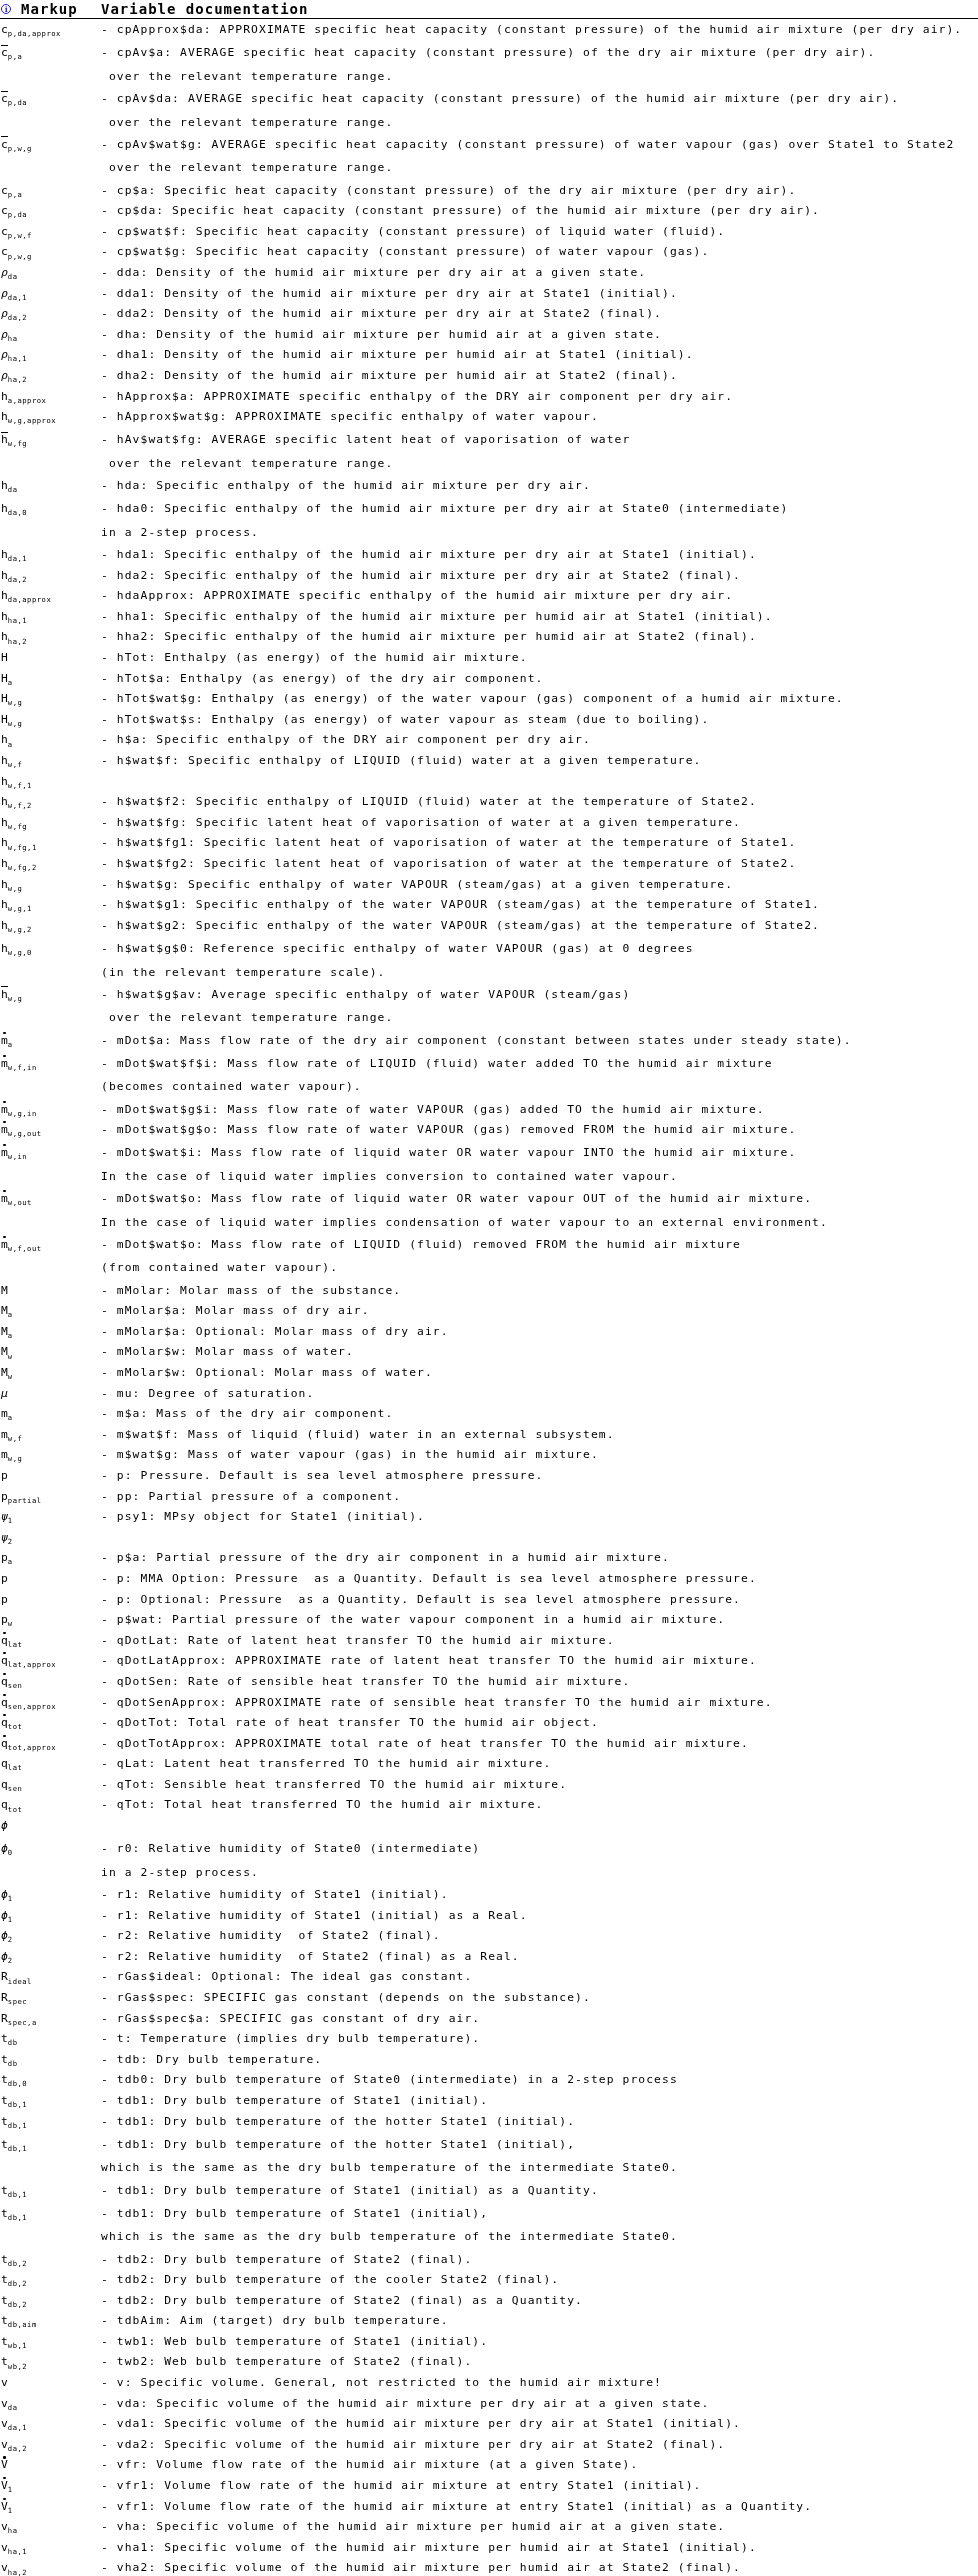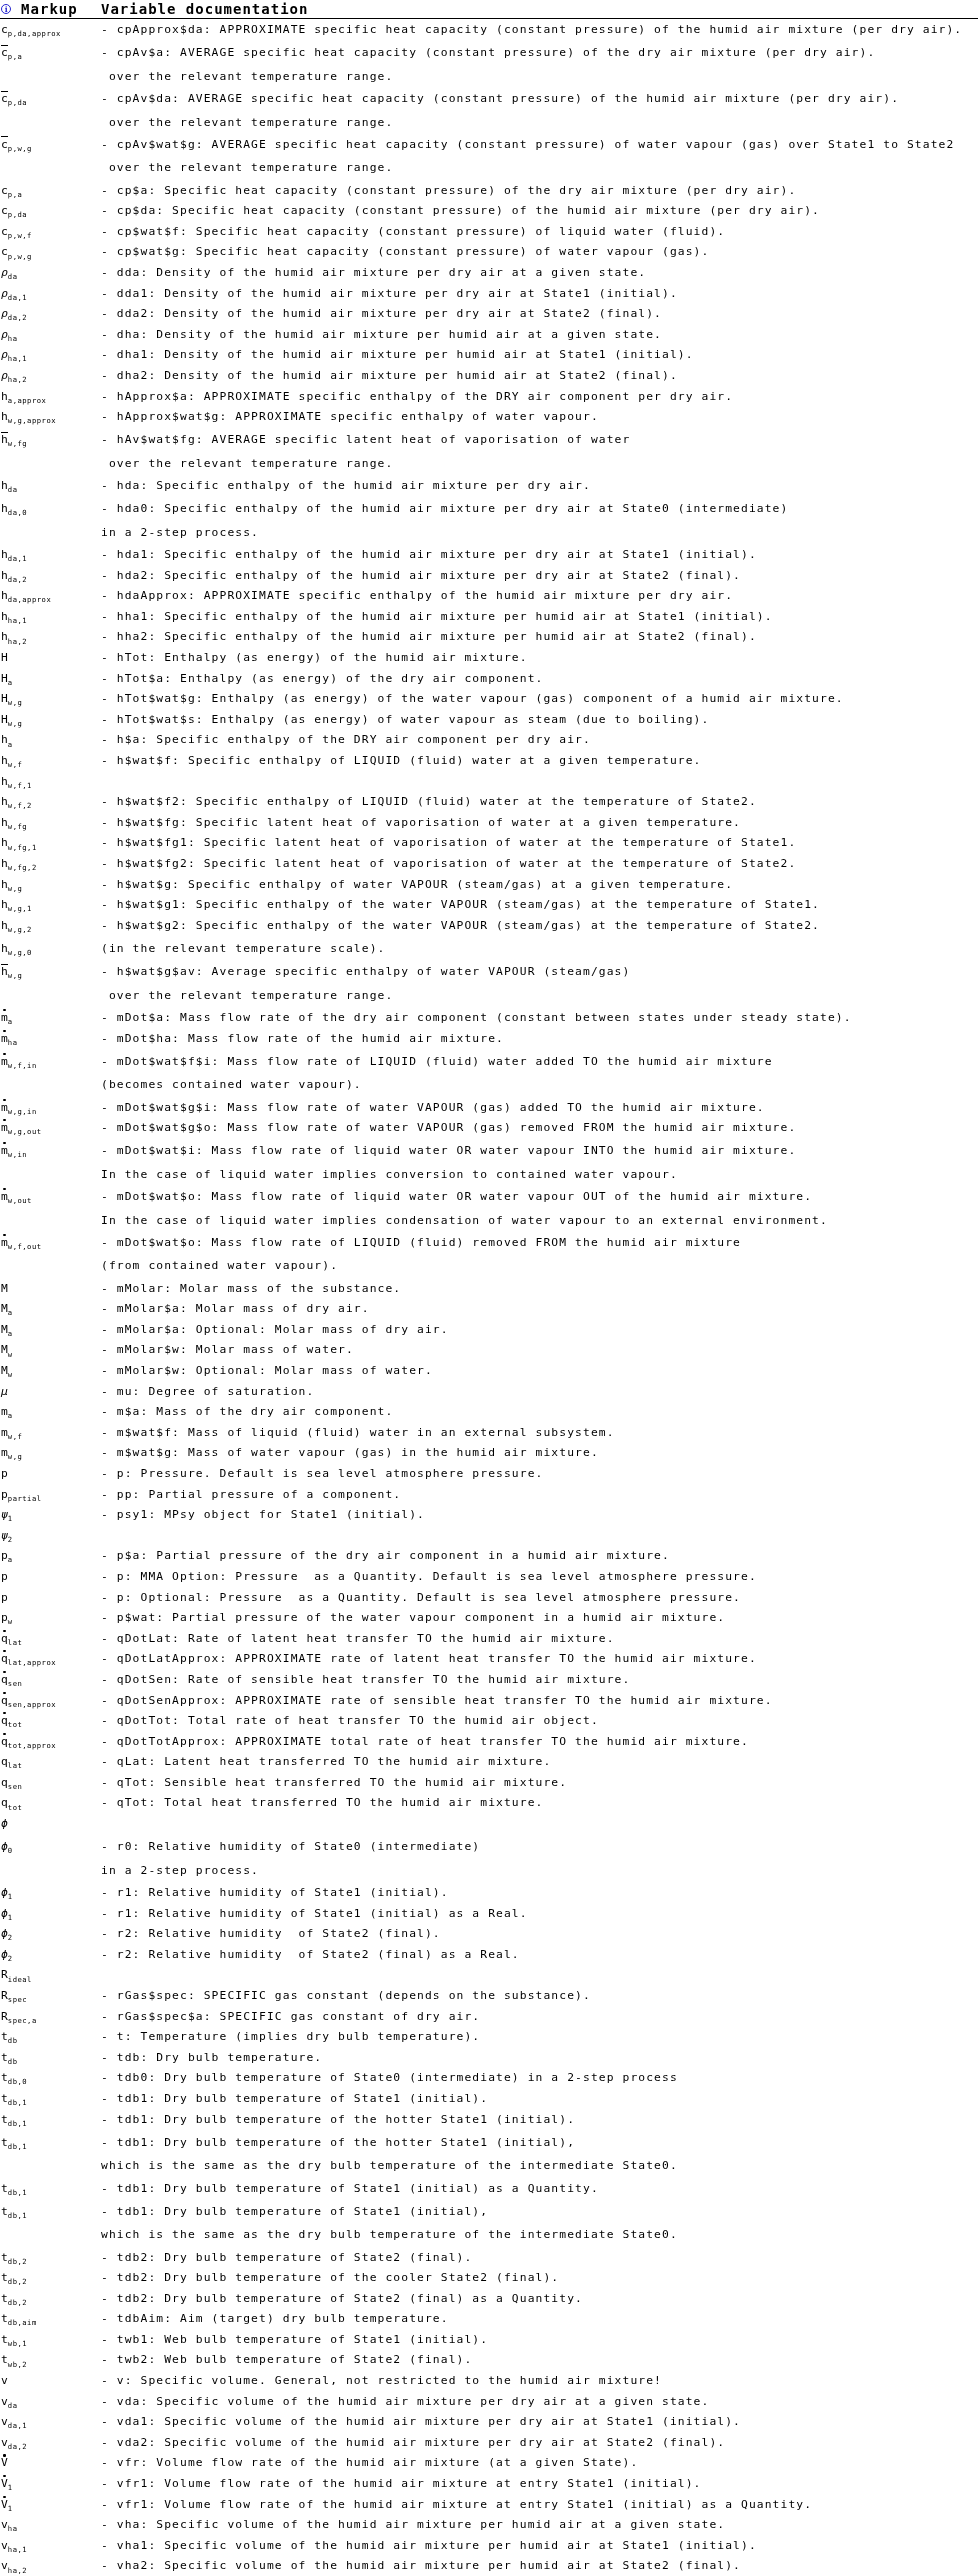--- a/index.html
+++ b/index.html
@@ -317,45 +317,40 @@
     <div class="row">
       <div class="mk"><span class="mk-base-wrap"><span class="mk-base">h</span></span><span class="mk-sub">w,g,2</span></div>
       <div class="doc">
           <div class="line">- h$wat$g2: Specific enthalpy of the water VAPOUR (steam/gas) at the temperature of State2.</div>
         </div>
     </div>
 
     <div class="row multi">
       <div class="mk"><span class="mk-base-wrap"><span class="mk-base">h</span></span><span class="mk-sub">w,g,0</span></div>
       <div class="doc">
+          <div class="line">- h$wat$g$0: Reference specific enthalpy of water VAPOUR (gas) at 0 degrees</div>
           <div class="line">(in the relevant temperature scale).</div>
         </div>
     </div>
 
     <div class="row multi">
       <div class="mk"><span class="mk-base-wrap acc-bar"><span class="mk-acc"></span><span class="mk-base">h</span></span><span class="mk-sub">w,g</span></div>
       <div class="doc">
           <div class="line">- h$wat$g$av: Average specific enthalpy of water VAPOUR (steam/gas)</div>
           <div class="line"> over the relevant temperature range.</div>
         </div>
     </div>
 
     <div class="row">
       <div class="mk"><span class="mk-base-wrap acc-dot"><span class="mk-acc"></span><span class="mk-base">m</span></span><span class="mk-sub">a</span></div>
       <div class="doc">
           <div class="line">- mDot$a: Mass flow rate of the dry air component (constant between states under steady state).</div>
         </div>
     </div>
 
-    <div class="row">
-      <div class="mk"><span class="mk-base-wrap acc-dot"><span class="mk-acc"></span><span class="mk-base">m</span></span><span class="mk-sub">ha</span></div>
-      <div class="doc">
-          <div class="line">- mDot$ha: Mass flow rate of the humid air mixture.</div>
-        </div>
-    </div>
 
     <div class="row multi">
       <div class="mk"><span class="mk-base-wrap acc-dot"><span class="mk-acc"></span><span class="mk-base">m</span></span><span class="mk-sub">w,f,in</span></div>
       <div class="doc">
           <div class="line">- mDot$wat$f$i: Mass flow rate of LIQUID (fluid) water added TO the humid air mixture</div>
           <div class="line">(becomes contained water vapour).</div>
         </div>
     </div>
 
     <div class="row">
@@ -610,20 +605,23 @@
 
     <div class="row">
       <div class="mk italic"><span class="mk-base-wrap"><span class="mk-base">ϕ</span></span><span class="mk-sub">2</span></div>
       <div class="doc">
           <div class="line">- r2: Relative humidity  of State2 (final) as a Real.</div>
         </div>
     </div>
 
     <div class="row">
       <div class="mk"><span class="mk-base-wrap"><span class="mk-base">R</span></span><span class="mk-sub">ideal</span></div>
+      <div class="doc">
+          <div class="line">- rGas$ideal: Optional: The ideal gas constant.</div>
+        </div>
     </div>
 
     <div class="row">
       <div class="mk"><span class="mk-base-wrap"><span class="mk-base">R</span></span><span class="mk-sub">spec</span></div>
       <div class="doc">
           <div class="line">- rGas$spec: SPECIFIC gas constant (depends on the substance).</div>
         </div>
     </div>
 
     <div class="row">

